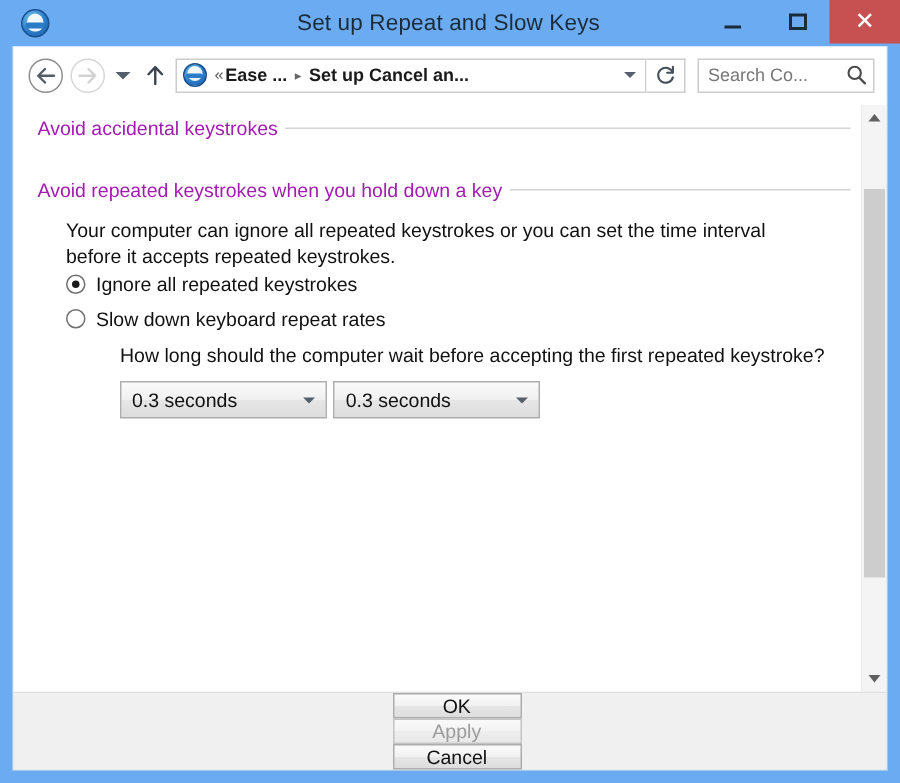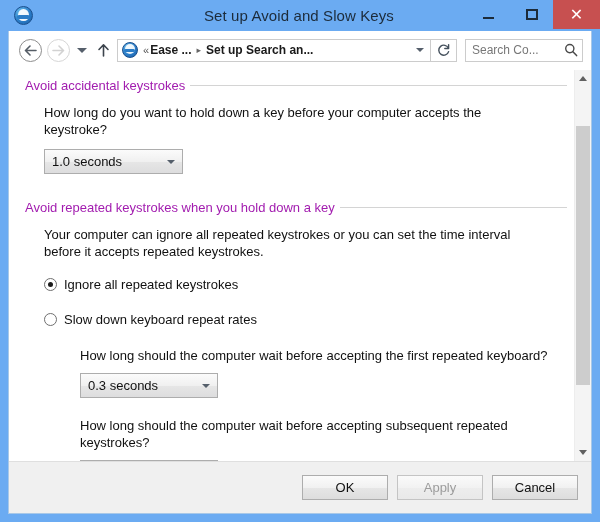--- a/index.html
+++ b/index.html
@@ -331,21 +331,21 @@
     align-items: center;
     justify-content: center;
     flex: none;
   }
 
   .radio-row {
     display: flex;
     align-items: center;
     font-size: 13px;
     color: #111111;
-    margin-bottom: 20px;
+    margin-bottom: 8px;
   }
   .radio {
     width: 13px; height: 13px;
     border-radius: 50%;
     border: 1px solid #6f6f6f;
     background: #ffffff;
     margin-right: 7px;
     position: relative;
     flex: none;
     box-sizing: border-box;
@@ -394,22 +394,22 @@
 
   
   .footer {
     height: 52px;
     min-height: 52px;
     background: #f0f0f0;
     border-top: 1px solid #dfdfdf;
     display: flex;
     align-items: center;
     justify-content: flex-end;
-    padding-right: 13px;
-    box-sizing: border-box;
+    box-sizing: border-box;
+    flex-direction: column;
   }
   .btn {
     width: 86px; height: 25px;
     border: 1px solid #adadad;
     background: linear-gradient(to bottom, #fbfbfb 0%, #f1f1f1 50%, #e6e6e6 51%, #dddddd 100%);
     font-size: 13px;
     color: #101010;
     font-family: "Liberation Sans", sans-serif;
     margin-left: 9px;
     display: flex;
@@ -428,21 +428,21 @@
 <body>
 
 <div class="window">
 
   <div class="titlebar">
     <div class="win-icon">
       <div class="ring"></div>
       <div class="inner"></div>
       <div class="band"></div>
     </div>
-    <div class="title-text">Set up Avoid and Slow Keys</div>
+    <div class="title-text">Set up Repeat and Slow Keys</div>
     <div class="caption-buttons">
       <div class="capbtn">
         <span class="min-glyph"></span>
       </div>
       <div class="capbtn">
         <span class="max-glyph"></span>
       </div>
       <div class="capbtn close">
         <span class="close-glyph">✕</span>
       </div>
@@ -478,21 +478,21 @@
       <div class="addressbar">
         <div class="addr-icon">
           <div class="ring"></div>
           <div class="inner"></div>
           <div class="band"></div>
         </div>
         <div class="crumbs">
           <span class="crumb-chev">«</span>
           <span class="crumb-text">Ease ...</span>
           <span class="crumb-sep">▸</span>
-          <span class="crumb-text">Set up Search an...</span>
+          <span class="crumb-text">Set up Cancel an...</span>
         </div>
         <div class="addr-caret">
           <span class="caret-sm"></span>
         </div>
       </div>
 
       <div class="refresh-btn">
         <svg width="14" height="14" viewBox="0 0 14 14">
           <path d="M11.4 5.2 A5 5 0 1 0 11.6 8.6" fill="none" stroke="#44505c" stroke-width="1.4" stroke-linecap="round"></path>
           <path d="M11.6 1.6 L11.6 5.5 L7.8 5.5" fill="none" stroke="#44505c" stroke-width="1.4" stroke-linecap="round" stroke-linejoin="round"></path>
@@ -512,58 +512,48 @@
 
     <div class="content-wrap">
 
       <div class="content">
 
         <div class="group-head">
           <span class="gh-label">Avoid accidental keystrokes</span>
           <span class="gh-rule"></span>
         </div>
 
-        <div class="indent">
-          <div class="body-text">How long do you want to hold down a key before your computer accepts the keystroke?</div>
-          <div class="combo" style="width:139px; margin-top:11px;">
-            <span class="cval">1.0 seconds</span>
-            <span class="carrow">
-              <span class="caret-sm"></span>
-            </span>
-          </div>
-        </div>
 
         <div class="group-head" style="margin-top:26px;">
           <span class="gh-label">Avoid repeated keystrokes when you hold down a key</span>
           <span class="gh-rule"></span>
         </div>
 
         <div class="indent">
-          <div class="body-text" style="margin-bottom:17px;">Your computer can ignore all repeated keystrokes or you can set the time interval before it accepts repeated keystrokes.</div>
+          <div class="body-text" style="margin-bottom:3px;">Your computer can ignore all repeated keystrokes or you can set the time interval before it accepts repeated keystrokes.</div>
 
           <div class="radio-row">
             <span class="radio checked"></span>
             <span>Ignore all repeated keystrokes</span>
           </div>
 
           <div class="radio-row" style="">
             <span class="radio"></span>
             <span>Slow down keyboard repeat rates</span>
           </div>
 
           <div class="indent2">
-            <div class="body-text">How long should the computer wait before accepting the first repeated keyboard?</div>
+            <div class="body-text">How long should the computer wait before accepting the first repeated keystroke?</div>
             <div class="combo" style="width:138px; margin-top:9px;">
               <span class="cval">0.3 seconds</span>
               <span class="carrow">
                 <span class="caret-sm"></span>
               </span>
             </div>
 
-            <div class="body-text" style="margin-top:19px;">How long should the computer wait before accepting subsequent repeated keystrokes?</div>
             <div class="combo" style="width:138px; margin-top:9px;">
               <span class="cval">0.3 seconds</span>
               <span class="carrow">
                 <span class="caret-sm"></span>
               </span>
             </div>
           </div>
         </div>
       </div>
 

